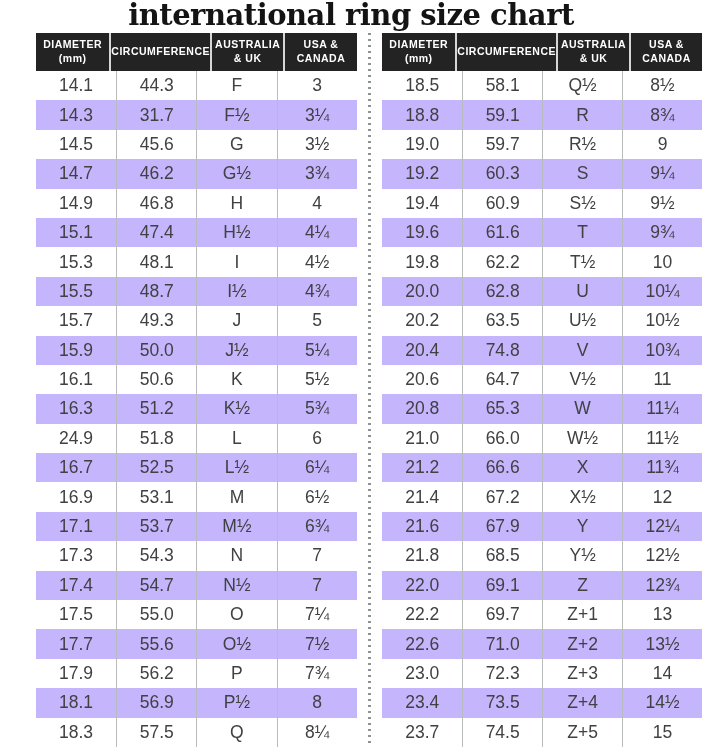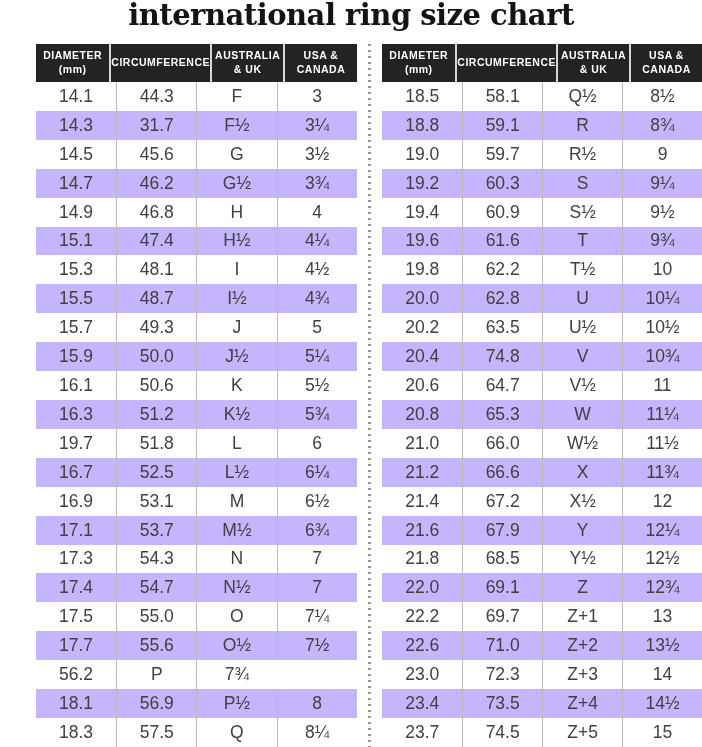--- a/index.html
+++ b/index.html
@@ -4,21 +4,21 @@
 <style>
   * { box-sizing: border-box; margin: 0; padding: 0; }
   body { background: #ffffff; font-family: "Liberation Sans", sans-serif; }
   .page {
     width: 702px; height: 747px;
     background: #ffffff;
     overflow: hidden;
     display: flex; flex-direction: column;
   }
   .title {
-    height: 44px;
+    height: 33px;
     text-align: center;
     font-family: "DejaVu Serif", serif;
     font-weight: bold;
     font-size: 29px;
     line-height: 31px;
     letter-spacing: -0.5px;
     color: #141414;
     white-space: nowrap;
     border-radius: 16px;
   }
@@ -150,21 +150,21 @@
             <div class="td">K</div>
             <div class="td">5½</div>
           </div>
           <div class="tr alt">
             <div class="td">16.3</div>
             <div class="td">51.2</div>
             <div class="td">K½</div>
             <div class="td">5¾</div>
           </div>
           <div class="tr">
-            <div class="td">19.7</div>
+            <div class="td">24.9</div>
             <div class="td">51.8</div>
             <div class="td">L</div>
             <div class="td">6</div>
           </div>
           <div class="tr alt">
             <div class="td">16.7</div>
             <div class="td">52.5</div>
             <div class="td">L½</div>
             <div class="td">6¼</div>
           </div>
@@ -198,20 +198,21 @@
             <div class="td">O</div>
             <div class="td">7¼</div>
           </div>
           <div class="tr alt">
             <div class="td">17.7</div>
             <div class="td">55.6</div>
             <div class="td">O½</div>
             <div class="td">7½</div>
           </div>
           <div class="tr">
+            <div class="td">17.9</div>
             <div class="td">56.2</div>
             <div class="td">P</div>
             <div class="td">7¾</div>
           </div>
           <div class="tr alt">
             <div class="td">18.1</div>
             <div class="td">56.9</div>
             <div class="td">P½</div>
             <div class="td">8</div>
           </div>

